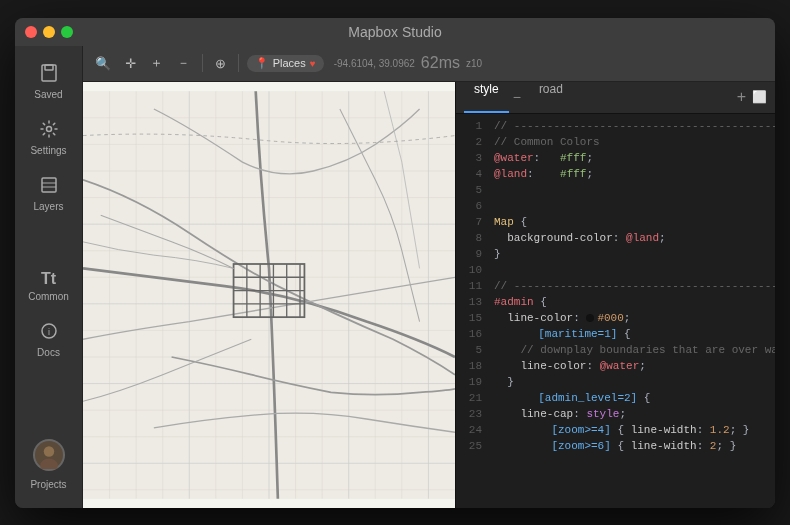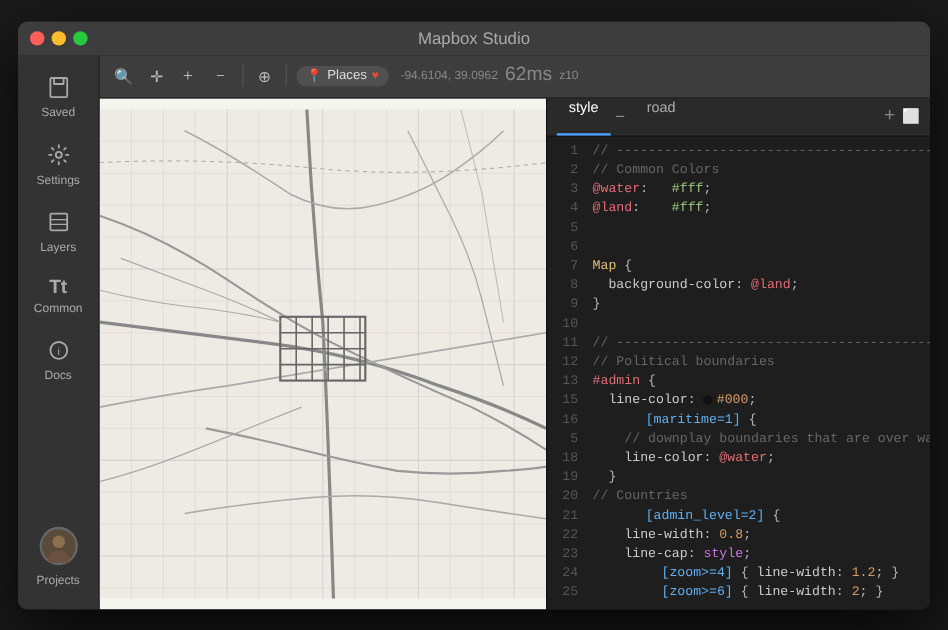--- a/index.html
+++ b/index.html
@@ -320,21 +320,21 @@
           <svg width="18" height="18" viewBox="0 0 18 18" fill="none">
             <rect x="2" y="2" width="14" height="14" rx="1" stroke="#aaa" stroke-width="1.5" fill="none"></rect>
             <line x1="2" y1="7" x2="16" y2="7" stroke="#aaa" stroke-width="1"></line>
             <line x1="2" y1="11" x2="16" y2="11" stroke="#aaa" stroke-width="1"></line>
           </svg>
         </div>
         <span class="label">Layers</span>
       </div>
 
       <div class="sidebar-item">
-        <div class="icon-wrap" style="font-size:16px; color:#aaa; font-weight:bold; font-style:normal;">Tt</div>
+        <div class="icon-wrap" style="font-size:16px; color:#aaa; font-weight:bold; font-style:normal;margin-top:39px;">Tt</div>
         <span class="label">Common</span>
       </div>
 
       <div class="sidebar-item">
         <div class="icon-wrap">
           <svg width="18" height="18" viewBox="0 0 18 18" fill="none">
             <circle cx="9" cy="9" r="7" stroke="#aaa" stroke-width="1.5"></circle>
             <text x="9" y="13" text-anchor="middle" fill="#aaa" font-size="9" font-family="Arial">i</text>
           </svg>
         </div>
@@ -512,24 +512,20 @@
             <div class="code-line">
               <span class="line-num">10</span>
               <span class="line-content"> </span>
             </div>
 
             <div class="code-line">
               <span class="line-num">11</span>
               <span class="line-content c-comment">// -------------------------------------------</span>
             </div>
 
-            <div class="code-line">
-              <span class="line-num">12</span>
-              <span class="line-content c-comment">// Political boundaries</span>
-            </div>
 
             <div class="code-line">
               <span class="line-num">13</span>
               <span class="line-content"><span class="c-variable">#admin</span><span class="c-punct"> {</span></span>
             </div>
 
 
             <div class="code-line">
               <span class="line-num">15</span>
               <span class="line-content"><span class="c-punct">  </span><span class="c-property">line-color</span><span class="c-punct">: </span><span style="display:inline-block;width:8px;height:8px;border-radius:50%;background:#111;vertical-align:middle;margin-right:3px;"></span><span class="c-number">#000</span><span class="c-punct">;</span></span>
@@ -548,34 +544,26 @@
             <div class="code-line">
               <span class="line-num">18</span>
               <span class="line-content"><span class="c-punct">    </span><span class="c-property">line-color</span><span class="c-punct">: </span><span class="c-variable">@water</span><span class="c-punct">;</span></span>
             </div>
 
             <div class="code-line">
               <span class="line-num">19</span>
               <span class="line-content c-punct">  }</span>
             </div>
 
-            <div class="code-line">
-              <span class="line-num">20</span>
-              <span class="line-content c-comment">// Countries</span>
-            </div>
 
             <div class="code-line">
               <span class="line-num">21</span>
               <span class="line-content"><span class="c-punct">  </span><span class="c-attr">[admin_level=2]</span><span class="c-punct"> {</span></span>
             </div>
 
-            <div class="code-line">
-              <span class="line-num">22</span>
-              <span class="line-content"><span class="c-punct">    </span><span class="c-property">line-width</span><span class="c-punct">: </span><span class="c-number">0.8</span><span class="c-punct">;</span></span>
-            </div>
 
             <div class="code-line">
               <span class="line-num">23</span>
               <span class="line-content"><span class="c-punct">    </span><span class="c-property">line-cap</span><span class="c-punct">: </span><span class="c-keyword">style</span><span class="c-punct">;</span></span>
             </div>
 
             <div class="code-line">
               <span class="line-num">24</span>
               <span class="line-content"><span class="c-punct">    </span><span class="c-attr">[zoom&gt;=4]</span><span class="c-punct"> { </span><span class="c-property">line-width</span><span class="c-punct">: </span><span class="c-number">1.2</span><span class="c-punct">; }</span></span>
             </div>

